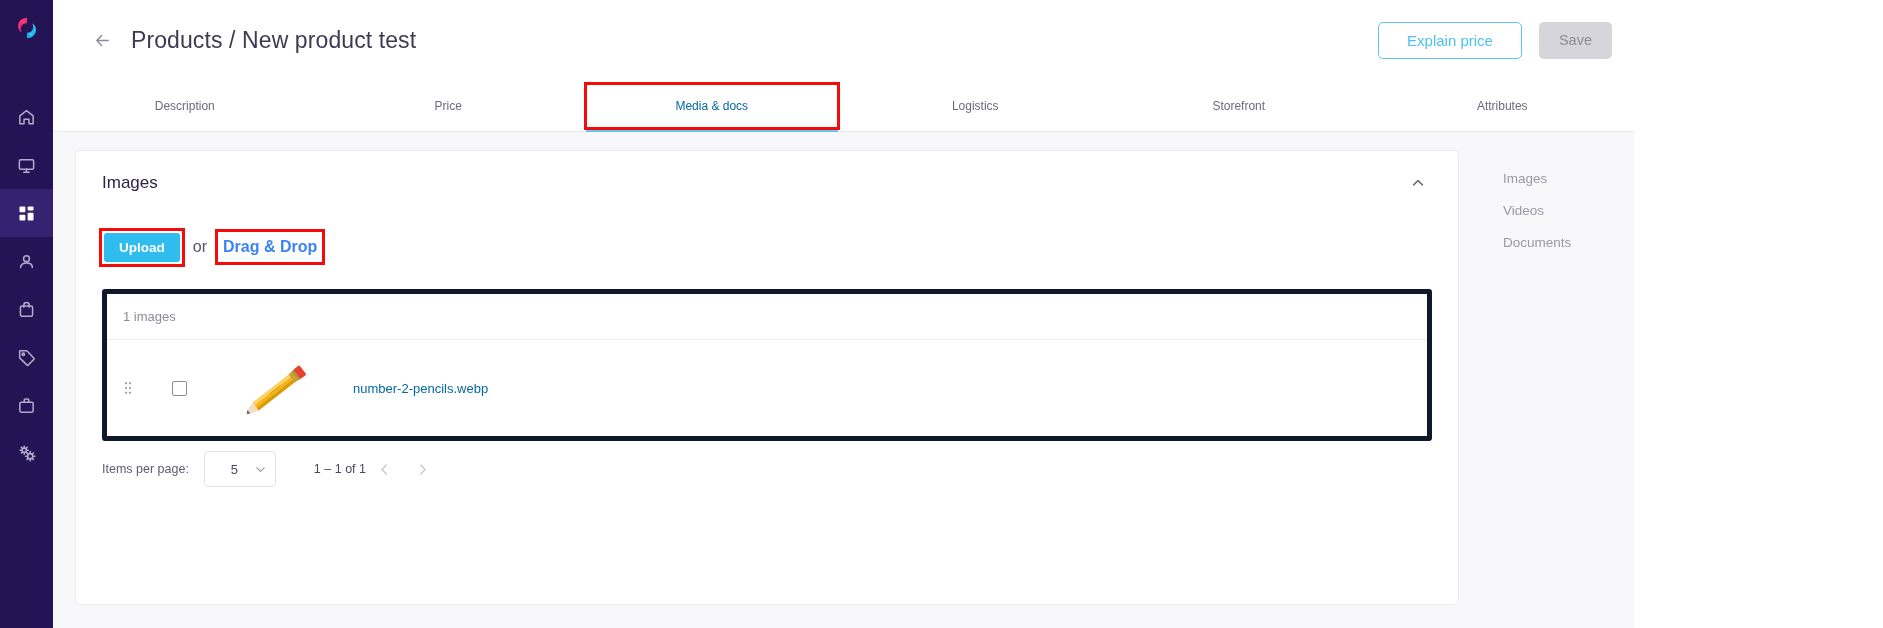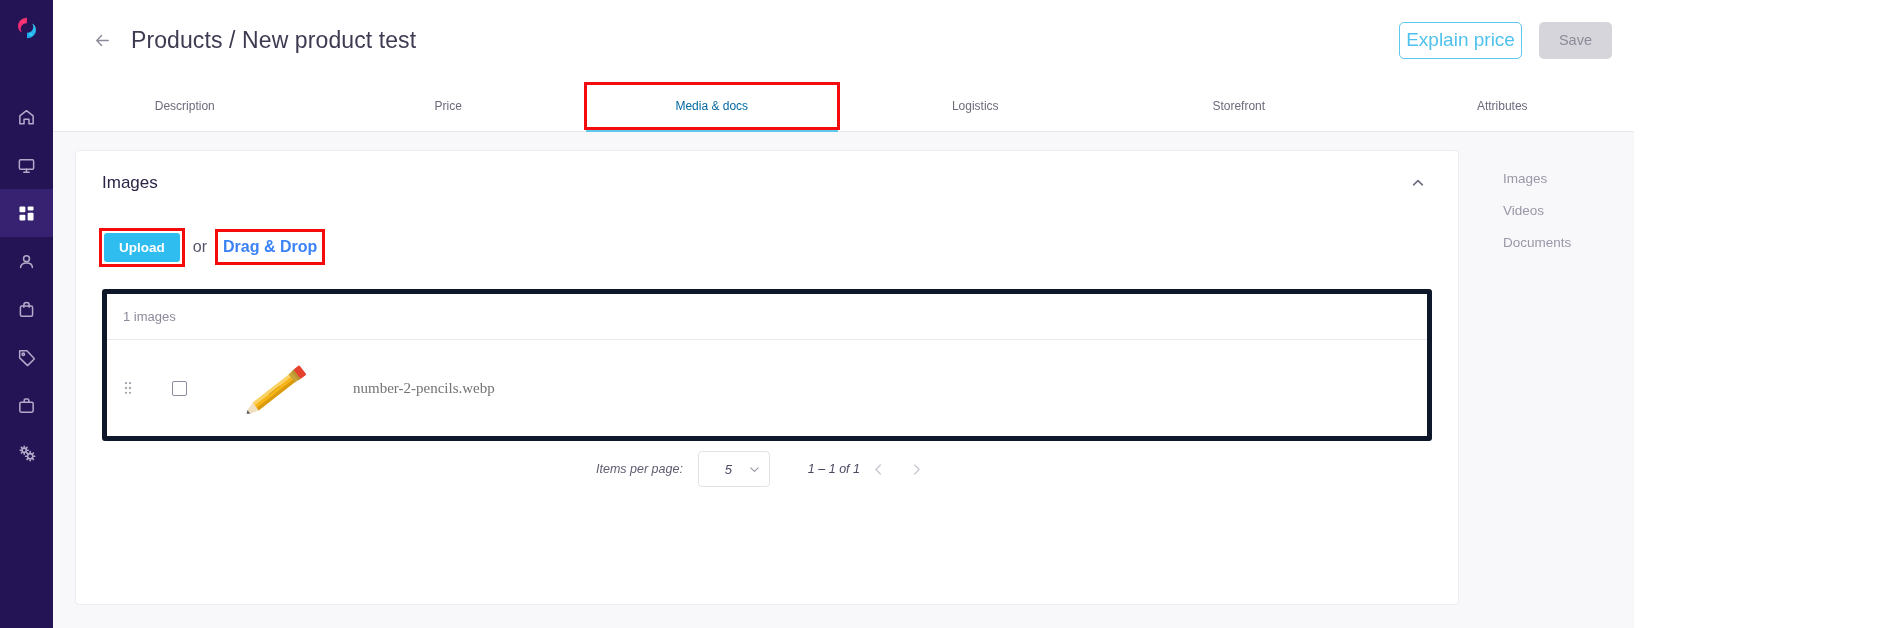--- a/index.html
+++ b/index.html
@@ -73,26 +73,26 @@
     font-size: 23px;
     color: #3e3a52;
     font-weight: 400;
     margin-left: 14px;
     white-space: nowrap;
     letter-spacing: .1px;
   }
   .topbar-spacer { flex: 1 1 auto; }
   .btn-explain {
     height: 37px;
-    padding: 0 6px;
+    padding: 0 28px;
     border: 1px solid #5ec8ef;
     border-radius: 5px;
     background: #ffffff;
     color: #4ec2ec;
-    font-size: 19px;
+    font-size: 15px;
     font-family: "Liberation Sans", sans-serif;
     display: flex; align-items: center; justify-content: center;
     white-space: nowrap;
   }
   .btn-save {
     height: 37px;
     padding: 2px 20px;
     border: none;
     border-radius: 5px;
     background: #d7d5dc;
@@ -246,34 +246,33 @@
   .col-thumb { width: 140px; flex: 0 0 140px; display:flex; align-items:center; justify-content:center; }
   .col-name { flex: 1 1 auto; padding-left: 4px; }
   .th-name { font-size: 12.5px; color: #8d8a9b; padding-left: 154px; }
   .chk {
     width: 15px; height: 15px;
     border: 1.7px solid #8d8a9b;
     border-radius: 2px;
     background: #ffffff;
   }
   .drag-dots { display: block; }
-  .file-name { font-size: 15px; color: #737373; font-family: Liberation Serif, serif; }
+  .file-name { font-size: 13px; color: #0369a1; }
 
   
   .thumb { width: 84px; height: 62px; position: relative; }
   .thumb svg { display: block; }
 
   
   .pager {
     height: 56px;
     display: flex;
     align-items: center;
-    justify-content: center;
+    justify-content: flex-start;
     padding-right: 2px;
-    font-style: italic;
   }
   .pager-label { font-size: 12.5px; color: #5f5c70; }
   .pager-select {
     width: 72px; height: 36px;
     border: 1px solid #e3e2e9;
     border-radius: 4px;
     margin-left: 15px;
     display: flex; align-items: center;
     padding: 0 9px;
     background: #ffffff;

